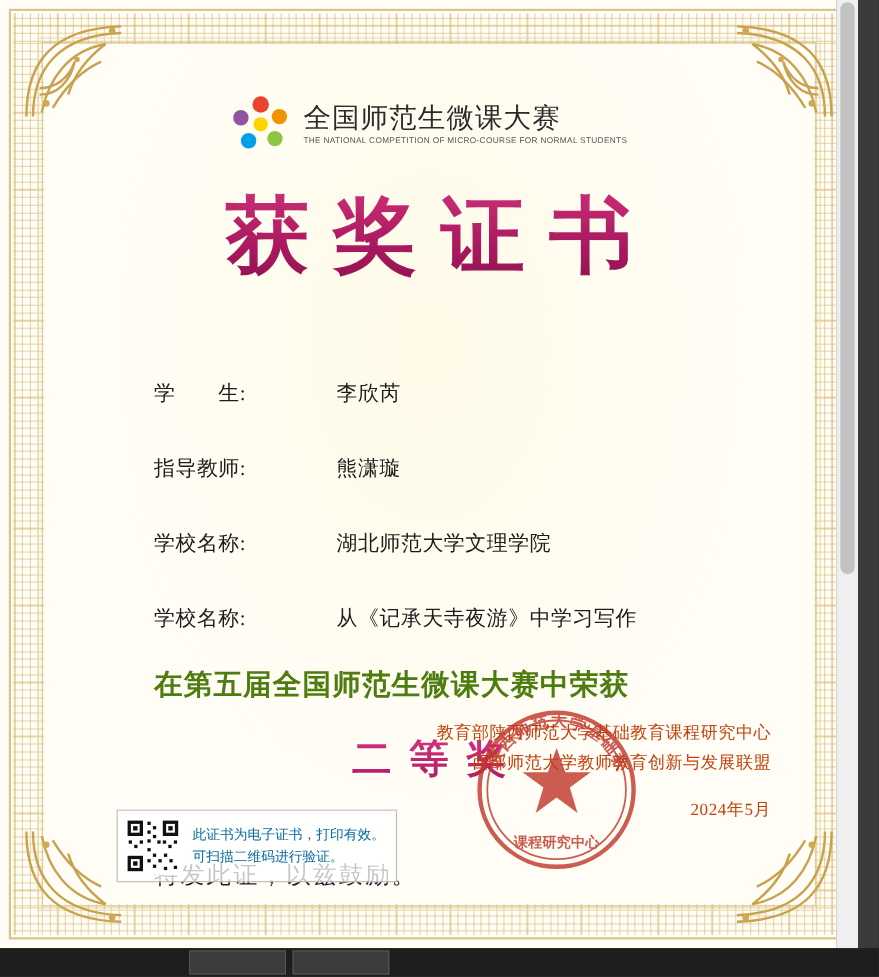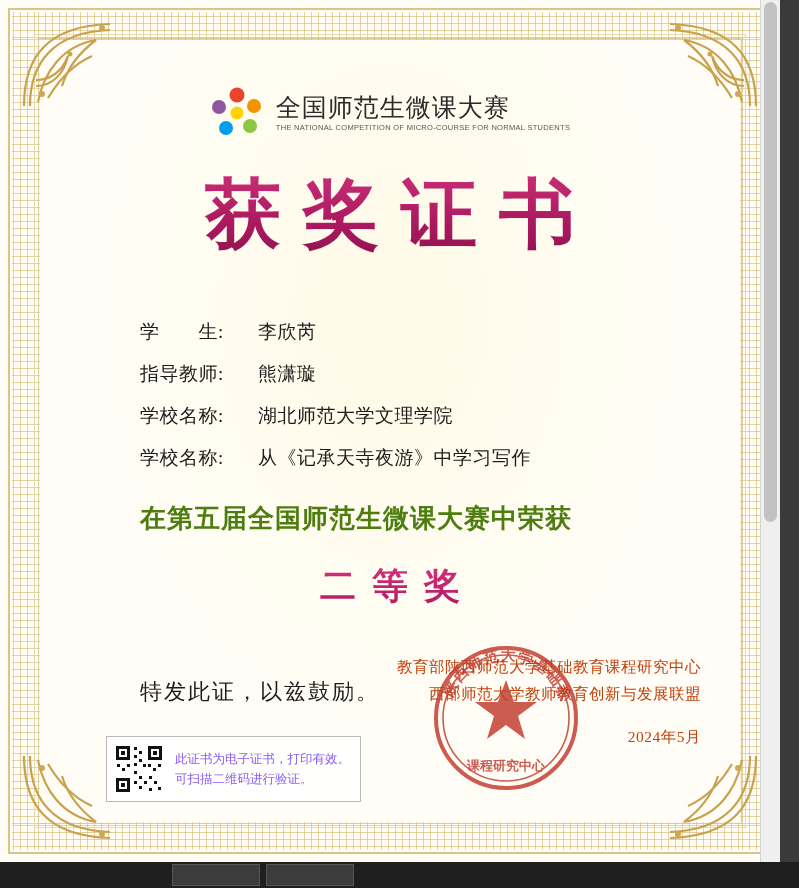--- a/index.html
+++ b/index.html
@@ -140,30 +140,32 @@
   
   .fields {
     margin: 52px 0 0 96px;
     font-size: 19px;
     color: #1c1c1c;
   }
   .field-row {
     display: flex;
     align-items: baseline;
     margin-bottom: 16px;
+    gap: 48px;
   }
   .field-label {
     width: 118px;
     flex: none;
     font-family: "Liberation Serif", serif;
     letter-spacing: 0.5px;
   }
   .field-value {
     font-family: Liberation Mono, monospace;
     letter-spacing: 0.5px;
+    margin-top: 26px;
   }
 
   .award-line {
     margin: 30px 0 0 96px;
     font-family: Liberation Mono, monospace;
     font-weight: bold;
     font-size: 26px;
     color: #4d7c0f;
     letter-spacing: 1px;
   }
@@ -233,21 +235,21 @@
   }
   .qr {
     width: 52px;
     height: 52px;
     flex: none;
     background: #fff;
   }
   .verify-text {
     font-size: 12.5px;
     line-height: 1.6;
-    color: #8b5cf6;
+    color: #0369a1;
     font-family: "Liberation Serif", serif;
   }
 
   
   .bottom-bar {
     position: absolute;
     left: 0;
     bottom: 0;
     width: 799px;
     height: 26px;

